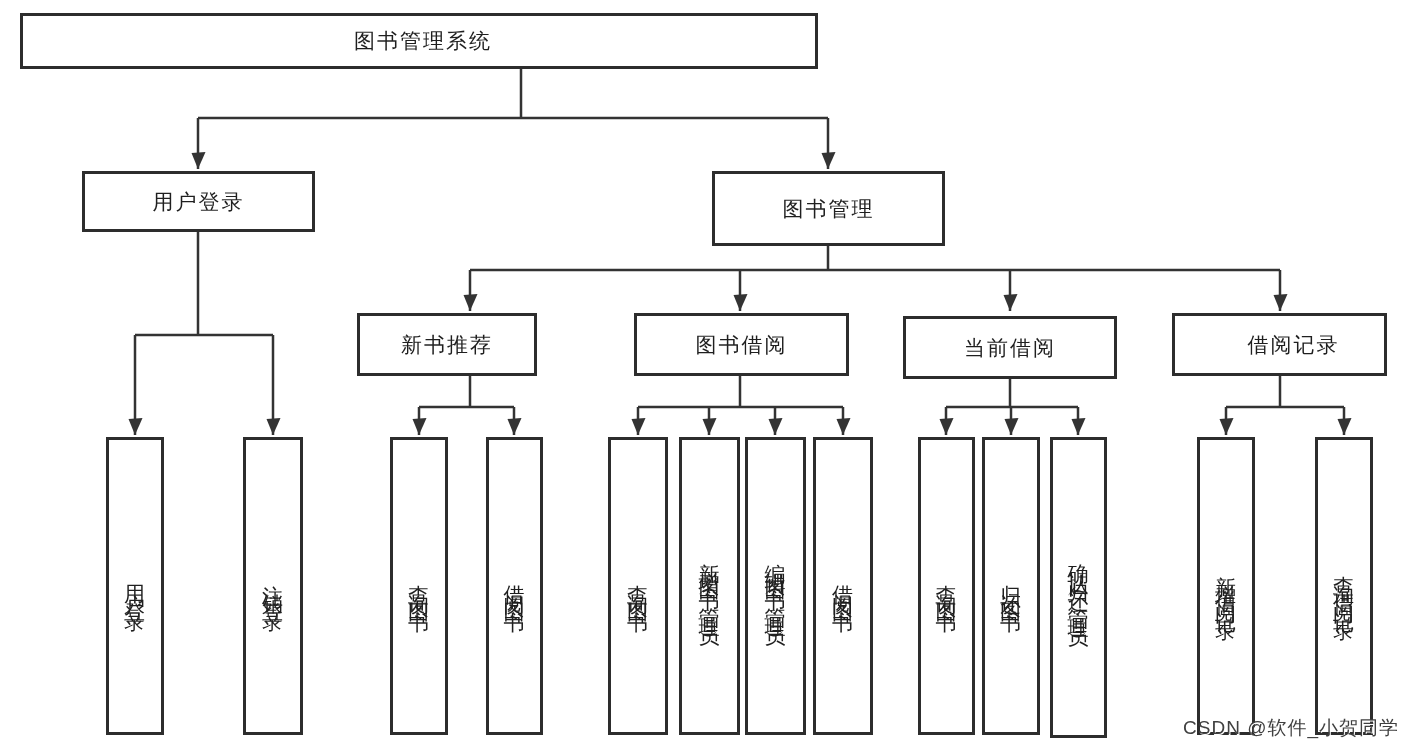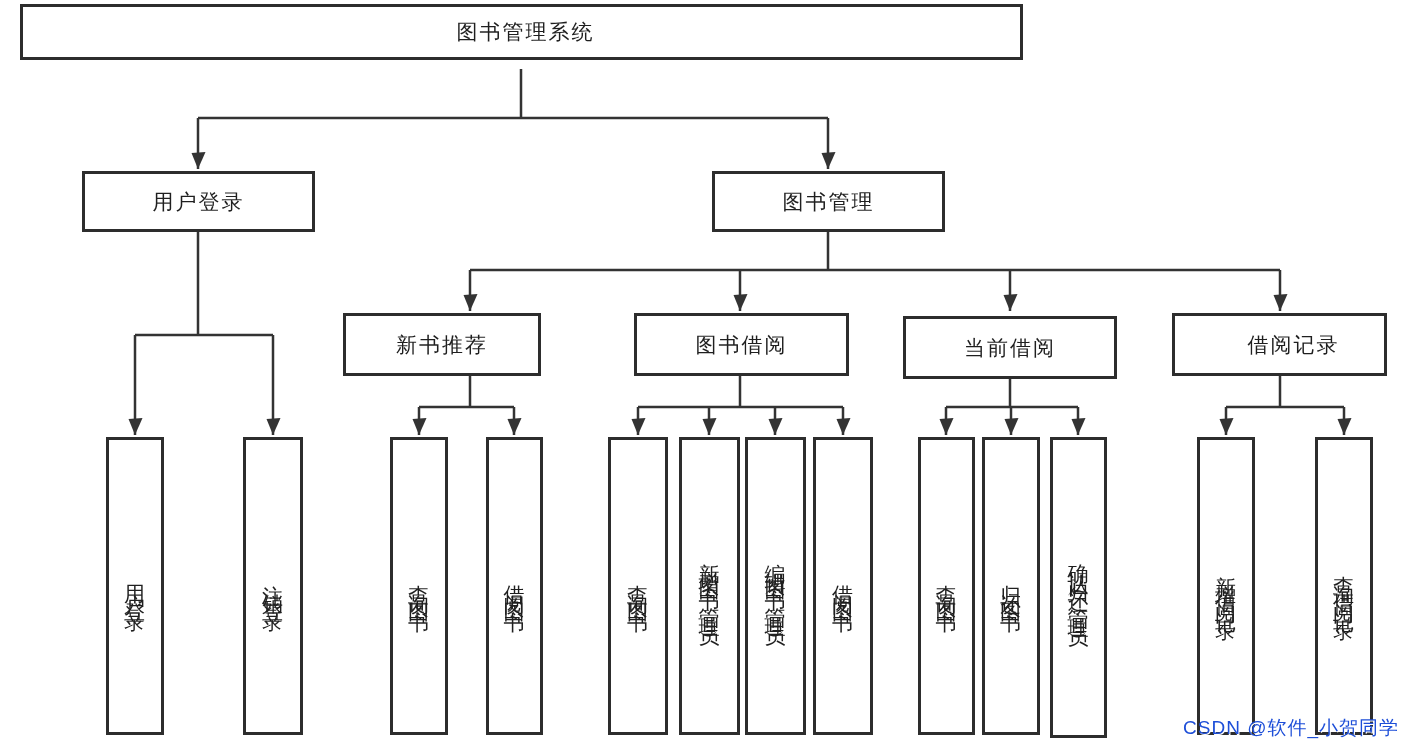--- a/index.html
+++ b/index.html
@@ -30,21 +30,21 @@
     font-size:21px;
     letter-spacing:9px;
     line-height:1;
     white-space:nowrap;
   }
   .watermark{
     position:absolute;
     right:6px;
     top:715px;
     font-size:19px;
-    color:#1d4ed8;
+    color:#404040;
     letter-spacing:1px;
     text-shadow:1px 1px 0 #ffffff;
   }
 </style>
 </head>
 <body>
 
 <div class="canvas">
 
   <svg class="wires" viewBox="0 0 1405 747">
@@ -97,26 +97,26 @@
       </g>
 
       <g>
         <path d="M1280,376 V407 M1226,407 H1344"></path>
         <line x1="1226" y1="407" x2="1226" y2="435" marker-end="url(#arrow)"></line>
         <line x1="1344" y1="407" x2="1344" y2="435" marker-end="url(#arrow)"></line>
       </g>
     </g>
   </svg>
 
-  <div class="node" style="left:20px;top:4px;width:1003px;height:56px;padding-left:8px;">图书管理系统</div>
+  <div class="node" style="left:20px;top:13px;width:798px;height:56px;padding-left:8px;">图书管理系统</div>
 
   <div class="node" style="left:82px;top:171px;width:233px;height:61px;">用户登录</div>
-  <div class="node" style="left:712px;top:171px;width:233px;height:61px;">图书管理</div>
+  <div class="node" style="left:712px;top:171px;width:233px;height:75px;">图书管理</div>
 
-  <div class="node" style="left:343px;top:313px;width:198px;height:63px;">新书推荐</div>
+  <div class="node" style="left:357px;top:313px;width:180px;height:63px;">新书推荐</div>
   <div class="node" style="left:634px;top:313px;width:215px;height:63px;">图书借阅</div>
   <div class="node" style="left:903px;top:316px;width:214px;height:63px;">当前借阅</div>
   <div class="node" style="left:1172px;top:313px;width:215px;height:63px;padding-left:28px;">借阅记录</div>
 
   <div class="node vbox" style="left:106px;top:437px;width:58px;height:298px;">
     <span class="vtext">用户登录</span>
   </div>
   <div class="node vbox" style="left:243px;top:437px;width:60px;height:298px;">
     <span class="vtext">注销登录</span>
   </div>

